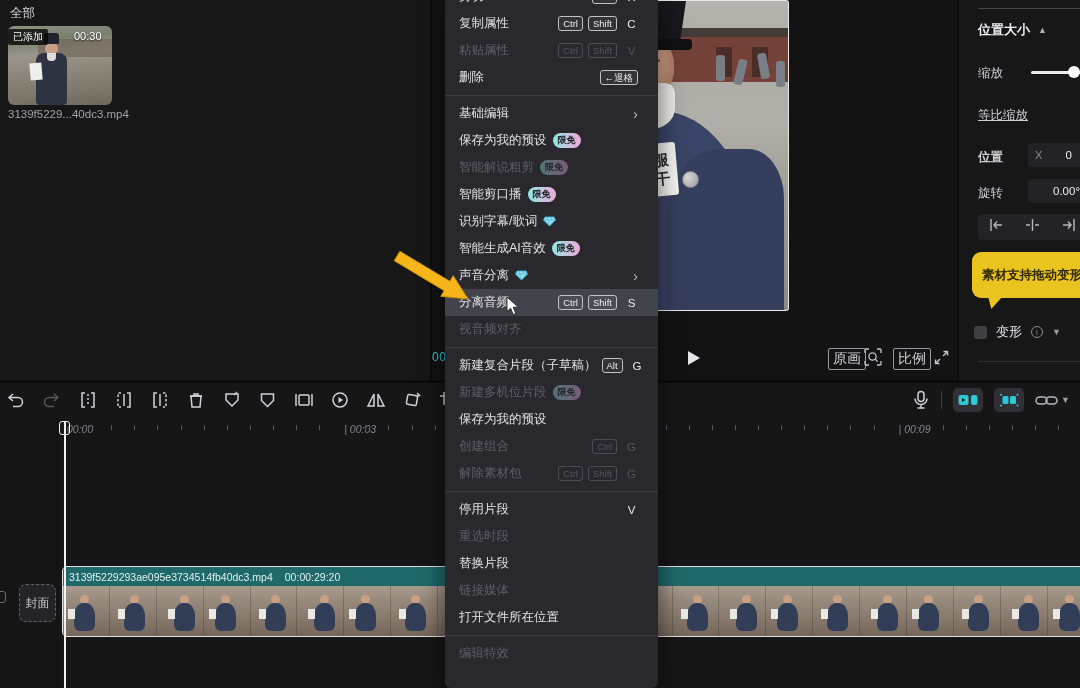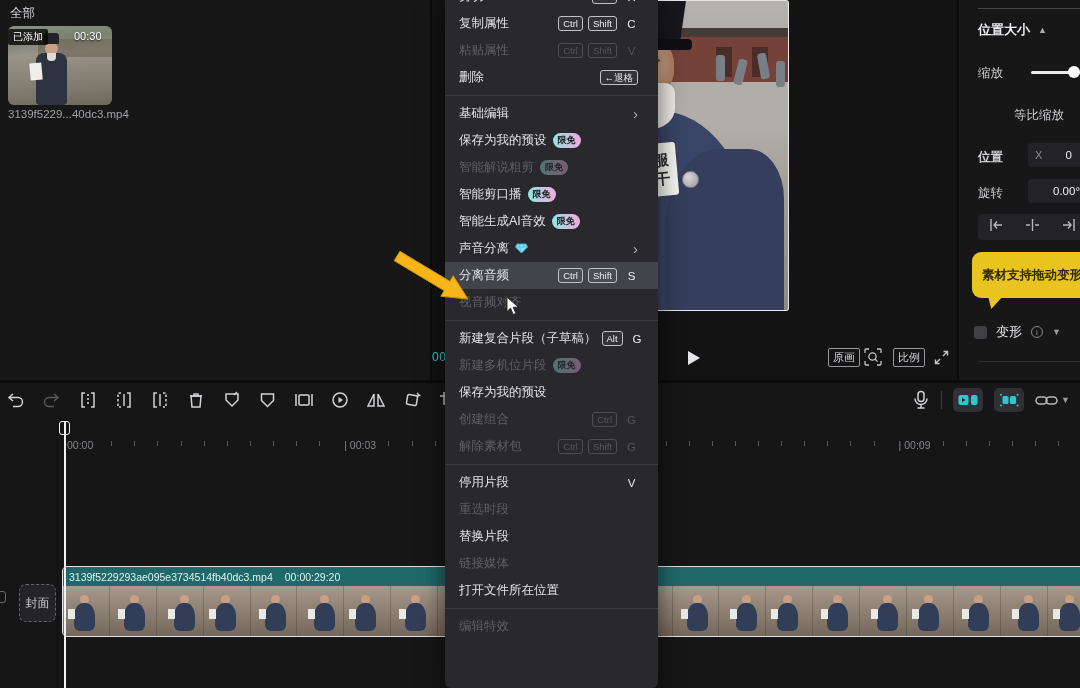--- a/index.html
+++ b/index.html
@@ -51,33 +51,33 @@
   .v-sign{left:31px;top:142px;width:30px;height:53px;background:#f4f4f0;border-radius:3px;transform:rotate(-5deg);
     display:flex;flex-direction:column;align-items:center;justify-content:center;gap:2px;
     font-size:15px;font-weight:bold;color:#2e2e33;line-height:1.1;}
   .v-medal{left:66px;top:170px;width:17px;height:17px;border-radius:50%;
     background:radial-gradient(circle at 35% 35%,#d8d8db,#9a9a9e);border:1px solid #84848a;}
 
   
   #preview-time{left:432px;top:350px;font-size:12px;color:#2ad4dc;letter-spacing:.5px;z-index:10;}
   #play-btn{left:688px;top:351px;width:0;height:0;border-left:12px solid #e6e6e8;
     border-top:7px solid transparent;border-bottom:7px solid transparent;}
-  .pv-btn{top:348px;border:1px solid #97979d;border-radius:2px;padding:1px 4px;font-size:11px;color:#d4d4d8;}
+  .pv-btn{top:348px;border:1px solid #97979d;border-radius:2px;padding:1px 4px;font-size:14px;color:#d4d4d8;}
   .pv-ic{top:348px;width:20px;height:18px;display:flex;align-items:center;justify-content:center;}
 
   
   .pp{position:absolute;}
   #pp-sep-top{left:978px;top:8px;width:102px;height:1px;background:#46464c;}
   #pp-title{left:978px;top:21px;font-size:13px;font-weight:bold;color:#ececf0;display:flex;align-items:center;gap:8px;}
   #pp-title .caret{font-size:9px;color:#b0b0b4;}
   .pp-label{font-size:12.5px;color:#cfcfd3;}
   #scale-label{left:978px;top:65px;}
   #scale-slider{left:1031px;top:71px;width:49px;height:3px;background:#ebebed;border-radius:2px;}
   #scale-knob{left:1068px;top:66px;width:12px;height:12px;border-radius:50%;background:#fff;}
-  #uniform-label{left:1014px;top:107px;}
+  #uniform-label{left:978px;top:107px;text-decoration:underline;}
   #pos-label{left:978px;top:149px;font-weight:bold;}
   #pos-input{left:1028px;top:143px;width:60px;height:24px;background:#232327;border-radius:4px;
     display:flex;align-items:center;padding:0 8px 0 7px;}
   #pos-input .axis{font-size:11px;color:#8a8a90;}
   #pos-input .val{margin-left:auto;font-size:11.5px;color:#ececf0;padding-right:8px;}
   #rot-label{left:978px;top:185px;}
   #rot-input{left:1028px;top:179px;width:60px;height:24px;background:#232327;border-radius:4px;
     display:flex;align-items:center;justify-content:flex-end;padding-right:8px;font-size:11.5px;color:#ececf0;}
   #align-bar{left:978px;top:214px;width:110px;height:26px;background:#232327;border-radius:4px;
     display:flex;align-items:center;gap:21px;padding-left:11px;}
@@ -98,21 +98,21 @@
   #toolbar-left .tb{width:23px;height:24px;display:flex;align-items:center;justify-content:center;}
   #toolbar-right{left:912px;top:388px;display:flex;gap:11px;align-items:center;}
   .tb svg{display:block;}
   .tb.dim{opacity:.35;}
   #tb-vsep{width:1px;height:18px;background:#3c3c42;}
   .teal-btn{width:30px;height:24px;background:#303036;border-radius:5px;display:flex;align-items:center;justify-content:center;}
   #chain-wrap{display:flex;align-items:center;gap:3px;}
   #chain-caret{font-size:9px;color:#9a9aa0;}
 
   
-  #ruler{left:0;top:436px;width:1000px;height:26px;}
+  #ruler{left:0;top:420px;width:1000px;height:26px;font-style:italic;}
   .tick{position:absolute;top:5px;width:1px;height:5px;background:#56565c;}
   .ruler-label{position:absolute;top:3px;font-size:10.5px;color:#85858b;white-space:nowrap;}
   #gutter-line{left:57px;top:420px;width:1px;height:268px;background:#101011;}
   #track-icon-sliver{left:-6px;top:591px;width:12px;height:12px;border:1.5px solid #6a6a70;border-radius:3px;}
   #cover-btn{left:19px;top:584px;width:37px;height:38px;background:#242428;border:1px dashed #62626a;
     border-radius:7px;display:flex;align-items:center;justify-content:center;font-size:12px;color:#cacace;}
   #clip{left:62px;top:566px;width:1030px;height:71px;border:1.5px solid #e2e2e4;border-radius:5px;
     overflow:hidden;z-index:5;background:#8a7f72;}
   #clip-header{height:19px;background:#20696a;display:flex;align-items:center;gap:12px;
     padding-left:6px;font-size:10.5px;color:#dff0ee;white-space:nowrap;}
@@ -597,20 +597,30 @@
         <span class="mi-label">智能解说粗剪</span>
         <span class="lim-badge">限免</span>
         <span class="mi-right"></span>
       </div>
       <div class="menu-item">
         <span class="mi-label">智能剪口播</span>
         <span class="lim-badge">限免</span>
         <span class="mi-right"></span>
       </div>
       <div class="menu-item">
+        <span class="mi-label">识别字幕/歌词</span>
+        <span class="mi-diamond">
+          <svg width="13" height="11" viewBox="0 0 13 11">
+            <path d="M2 1 H11 L12.5 4 L6.5 10 L0.5 4 Z" fill="#8fdff0" stroke="#3fb6d8" stroke-width="0.9"></path>
+            <path d="M0.5 4 H12.5 M4.2 1 L4.6 4 L6.5 10 M8.8 1 L8.4 4" stroke="#3fb6d8" stroke-width="0.6" fill="none"></path>
+          </svg>
+        </span>
+        <span class="mi-right"></span>
+      </div>
+      <div class="menu-item">
         <span class="mi-label">智能生成AI音效</span>
         <span class="lim-badge">限免</span>
         <span class="mi-right"></span>
       </div>
       <div class="menu-item">
         <span class="mi-label">声音分离</span>
         <span class="mi-diamond">
           <svg width="13" height="11" viewBox="0 0 13 11">
             <path d="M2 1 H11 L12.5 4 L6.5 10 L0.5 4 Z" fill="#8fdff0" stroke="#3fb6d8" stroke-width="0.9"></path>
             <path d="M0.5 4 H12.5 M4.2 1 L4.6 4 L6.5 10 M8.8 1 L8.4 4" stroke="#3fb6d8" stroke-width="0.6" fill="none"></path>

